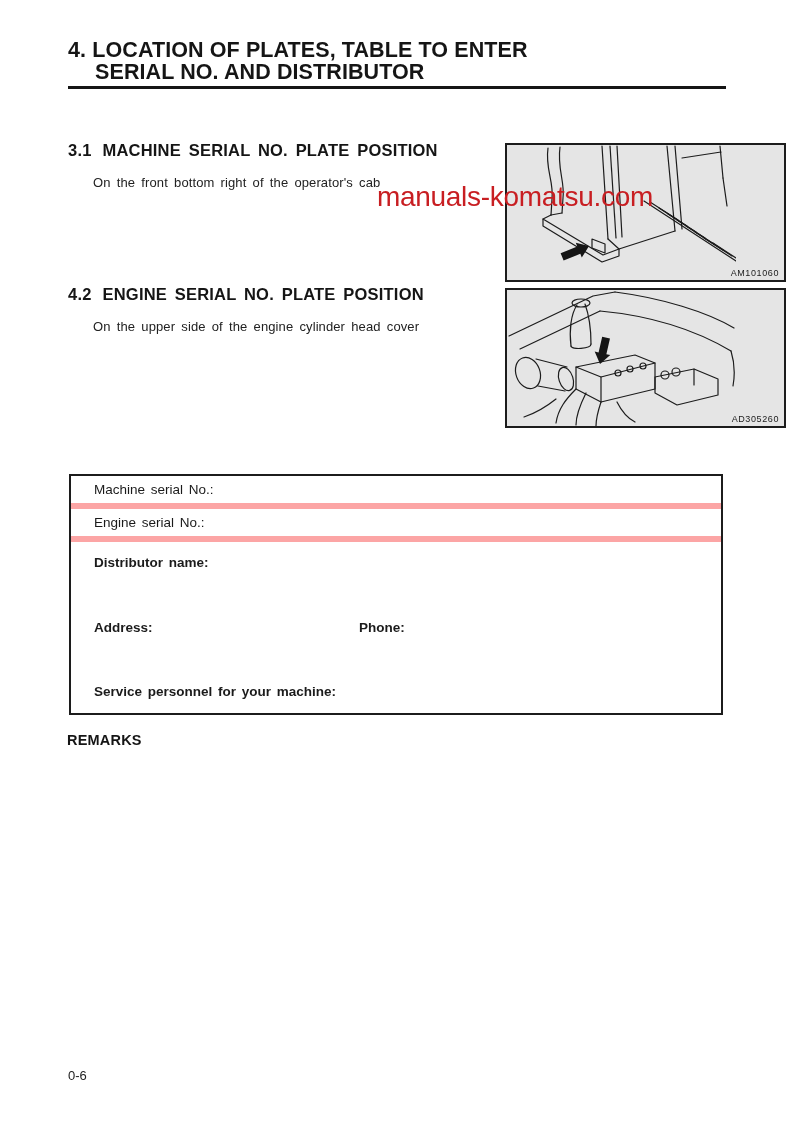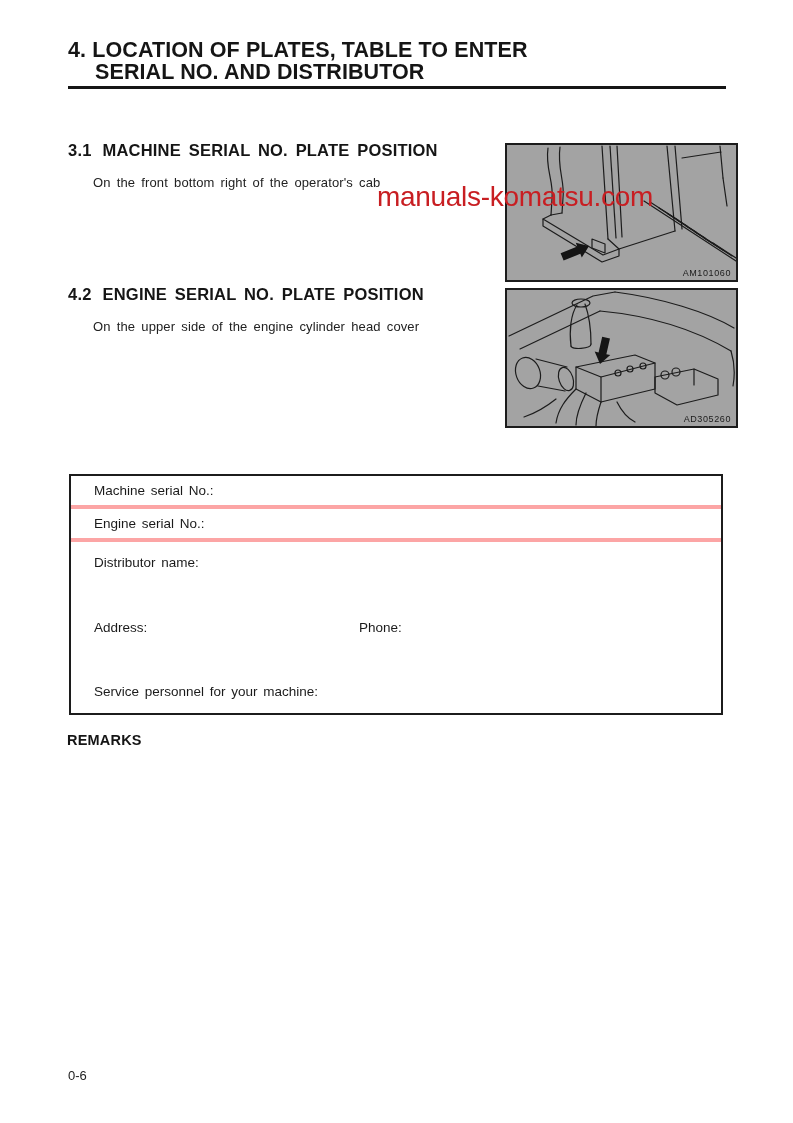--- a/index.html
+++ b/index.html
@@ -56,23 +56,23 @@
     word-spacing: 2.5px;
     letter-spacing: 0.1px;
     color: #222222;
     white-space: nowrap;
   }
 
   
   .figure {
     position: absolute;
     left: 505px;
-    width: 233px;
+    width: 281px;
     border: 2px solid #1c1c1c;
-    background: #a3a3a3;
+    background: #e5e5e5;
   }
   .figure svg { display: block; }
   .fig-label {
     position: absolute;
     right: 5px;
     bottom: 2px;
     font-size: 9px;
     letter-spacing: 0.6px;
     color: #1b1b1b;
   }
@@ -94,32 +94,33 @@
     position: absolute;
     left: 69px;
     top: 474px;
     width: 654px;
     height: 241px;
     border: 2px solid #1c1c1c;
     background: #ffffff;
   }
   .entry-row {
     height: 33px;
-    border-bottom: 4px solid #fca5a5;
+    border-bottom: 6px solid #fca5a5;
     display: flex;
     align-items: center;
     padding-left: 23px;
     font-size: 13.5px;
     word-spacing: 2px;
   }
   .entry-row-big {
     position: relative;
     height: 171px;
     font-size: 13.5px;
     word-spacing: 2px;
+    font-weight: bold;
   }
   .entry-row-big .lbl { position: absolute; white-space: nowrap; }
   .lbl-distributor { left: 23px; top: 13px; }
   .lbl-address     { left: 23px; top: 78px; }
   .lbl-phone       { left: 288px; top: 78px; }
   .lbl-service     { left: 23px; top: 142px; }
 
   
   .remarks {
     position: absolute;

